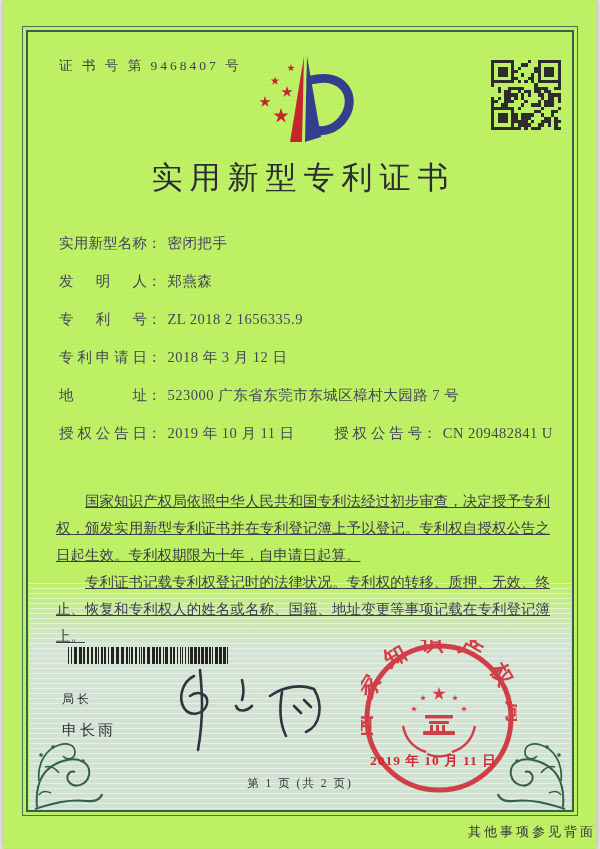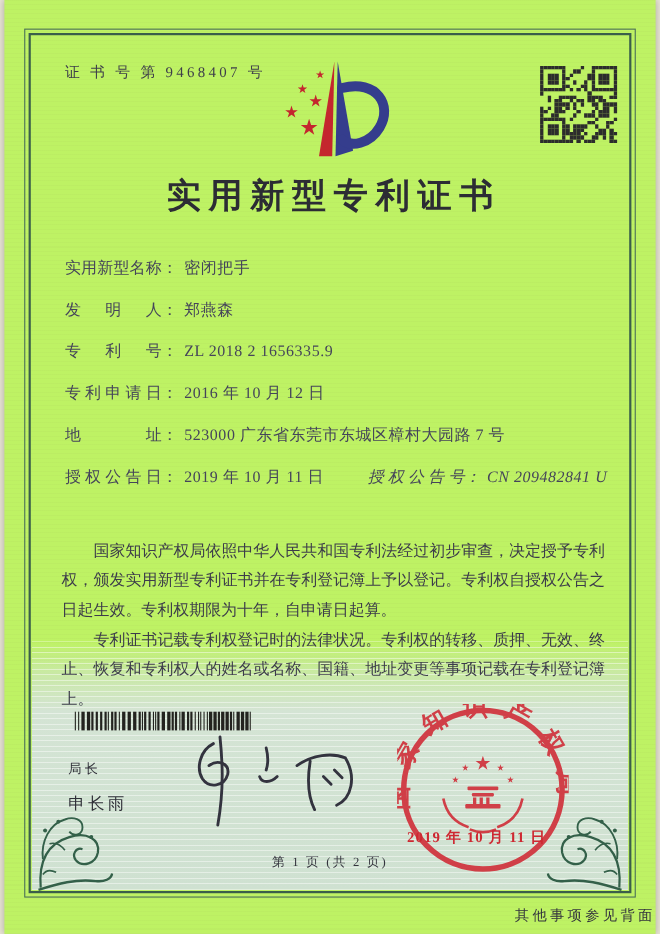--- a/index.html
+++ b/index.html
@@ -31,38 +31,38 @@
     font-size:13.5px;letter-spacing:3px;color:#3e3e4a;
   }
   .logo{position:absolute;left:237px;top:54px;width:130px;height:90px;}
   .qr{
     position:absolute;left:487px;top:60px;width:70px;height:70px;
     display:grid;grid-template-columns:repeat(21,1fr);grid-template-rows:repeat(21,1fr);
   }
   .qr .d{background:#2c2c2c;}
   .title{
     position:absolute;left:0;right:0;top:157px;text-align:center;
-    font-size:31px;font-weight:bold;letter-spacing:7px;padding-left:7px;
+    font-size:31px;font-weight:normal;letter-spacing:7px;padding-left:7px;
     color:#2c2c34;
   }
   .fields{position:absolute;left:55px;top:234px;right:40px;list-style:none;margin:0;padding:0;}
   .field-row{height:38px;font-size:14.5px;color:#45455a;white-space:nowrap;}
   .f-label{
     display:inline-block;width:88px;text-align:justify;text-align-last:justify;
     vertical-align:top;color:#45455a;
   }
   .f-colon{display:inline-block;}
   .f-value{margin-left:6px;letter-spacing:.5px;}
-  .f-group2{margin-left:36px;font-style:italic;}
+  .f-group2{margin-left:36px;}
   .body-text{
     position:absolute;left:52px;right:46px;top:488px;
     font-size:14.5px;line-height:27px;color:#3c3c4a;
     text-align:justify;
   }
-  .body-text p{margin:0;text-indent:2em;}
+  .body-text p{margin:0;text-indent:2em;text-decoration:underline;}
   .barcode{
     position:absolute;left:64px;top:647px;width:168px;height:17px;
     display:flex;align-items:stretch;
   }
   .barcode span{display:block;background:#23231f;}
   .signoff-title{position:absolute;left:58px;top:691px;font-size:12px;letter-spacing:3px;color:#2f2f38;}
   .signoff-name{position:absolute;left:58px;top:721px;font-size:15px;letter-spacing:3px;color:#2f2f38;}
   .signature{position:absolute;left:150px;top:666px;width:180px;height:88px;}
   .seal{position:absolute;left:357px;top:640px;width:156px;height:156px;opacity:.92;}
   .seal-date{
@@ -559,21 +559,21 @@
     <li class="field-row">
       <span class="f-label">实用新型名称</span><span class="f-colon">：</span><span class="f-value">密闭把手</span>
     </li>
     <li class="field-row">
       <span class="f-label">发明人</span><span class="f-colon">：</span><span class="f-value">郑燕森</span>
     </li>
     <li class="field-row">
       <span class="f-label">专利号</span><span class="f-colon">：</span><span class="f-value">ZL 2018 2 1656335.9</span>
     </li>
     <li class="field-row">
-      <span class="f-label">专利申请日</span><span class="f-colon">：</span><span class="f-value">2016 年 10 月 12 日</span>
+      <span class="f-label">专利申请日</span><span class="f-colon">：</span><span class="f-value">2018 年 3 月 12 日</span>
     </li>
     <li class="field-row">
       <span class="f-label">地址</span><span class="f-colon">：</span><span class="f-value">523000 广东省东莞市东城区樟村大园路 7 号</span>
     </li>
     <li class="field-row">
       <span><span class="f-label">授权公告日</span><span class="f-colon">：</span><span class="f-value">2019 年 10 月 11 日</span></span>
       <span class="f-group2"><span class="f-label">授权公告号</span><span class="f-colon">：</span><span class="f-value">CN 209482841 U</span></span>
     </li>
   </ul>
 

